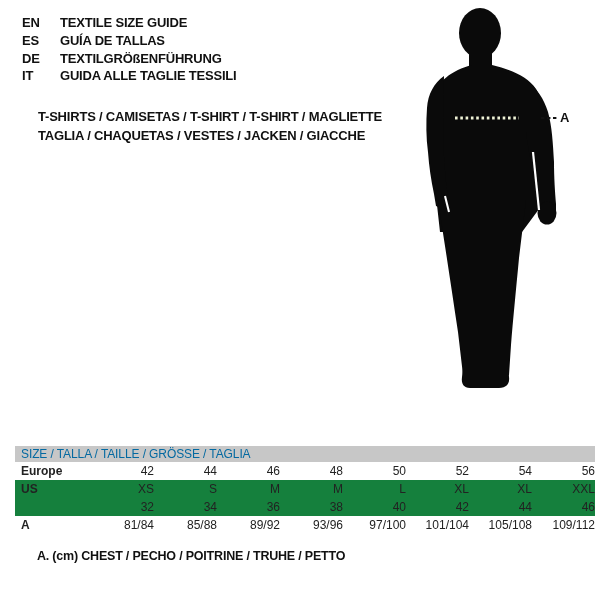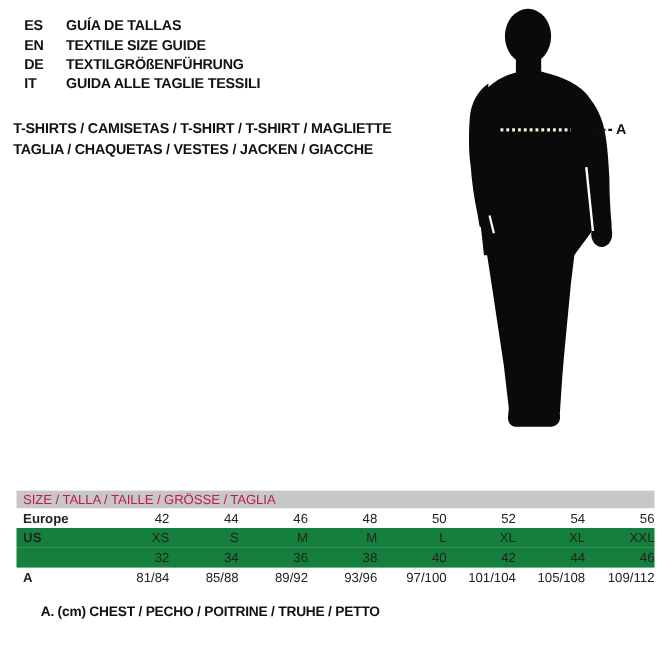--- a/index.html
+++ b/index.html
@@ -6,51 +6,51 @@
   .canvas{
     position:relative;width:600px;height:600px;background:#ffffff;
     font-family:"Liberation Sans",sans-serif;color:#111;overflow:hidden;
   }
   
   .lang-block{position:absolute;left:22px;top:14px;}
   .lang-row{display:flex;height:17.7px;align-items:center;}
   .lang-code{width:38px;font-size:13px;font-weight:700;letter-spacing:-0.2px;}
   .lang-label{font-size:13px;font-weight:700;letter-spacing:-0.2px;white-space:nowrap;}
   
-  .cat-block{position:absolute;left:12px;top:108px;}
+  .cat-block{position:absolute;left:38px;top:108px;}
   .cat-line{font-size:13px;font-weight:700;letter-spacing:-0.2px;line-height:18.5px;white-space:nowrap;}
   
   .figure-wrap{position:absolute;left:400px;top:0;width:200px;height:400px;}
   .measure-label{position:absolute;left:560px;top:110px;font-size:13px;font-weight:700;}
   
   .section-title{position:absolute;left:21px;top:412px;font-size:13px;font-weight:700;letter-spacing:-0.2px;}
   
   .size-table{position:absolute;left:15px;top:446px;width:580px;font-size:12px;color:#222;}
-  .t-header{height:16px;line-height:16px;background:#c7c7c7;padding-left:6px;color:#be185d;
+  .t-header{height:16px;line-height:16px;background:#c7c7c7;padding-left:6px;color:#0369a1;
             font-size:12px;letter-spacing:-0.1px;}
   .t-row{display:flex;height:18px;align-items:center;}
   .t-row.shaded{background:#15803d;}
   .t-label{width:70px;padding-left:6px;text-align:left;font-weight:bold;}
   .t-cell{flex:1;text-align:right;}
   
   .footnote{position:absolute;left:37px;top:549px;font-size:12.5px;font-weight:700;letter-spacing:-0.2px;}
 </style>
 </head>
 <body>
 
 <div class="canvas">
 
   <div class="lang-block">
     <div class="lang-row">
+      <span class="lang-code">EN</span>
+      <span class="lang-label">TEXTILE SIZE GUIDE</span>
+    </div>
+    <div class="lang-row">
       <span class="lang-code">ES</span>
       <span class="lang-label">GUÍA DE TALLAS</span>
-    </div>
-    <div class="lang-row">
-      <span class="lang-code">EN</span>
-      <span class="lang-label">TEXTILE SIZE GUIDE</span>
     </div>
     <div class="lang-row">
       <span class="lang-code">DE</span>
       <span class="lang-label">TEXTILGRÖßENFÜHRUNG</span>
     </div>
     <div class="lang-row">
       <span class="lang-code">IT</span>
       <span class="lang-label">GUIDA ALLE TAGLIE TESSILI</span>
     </div>
   </div>

